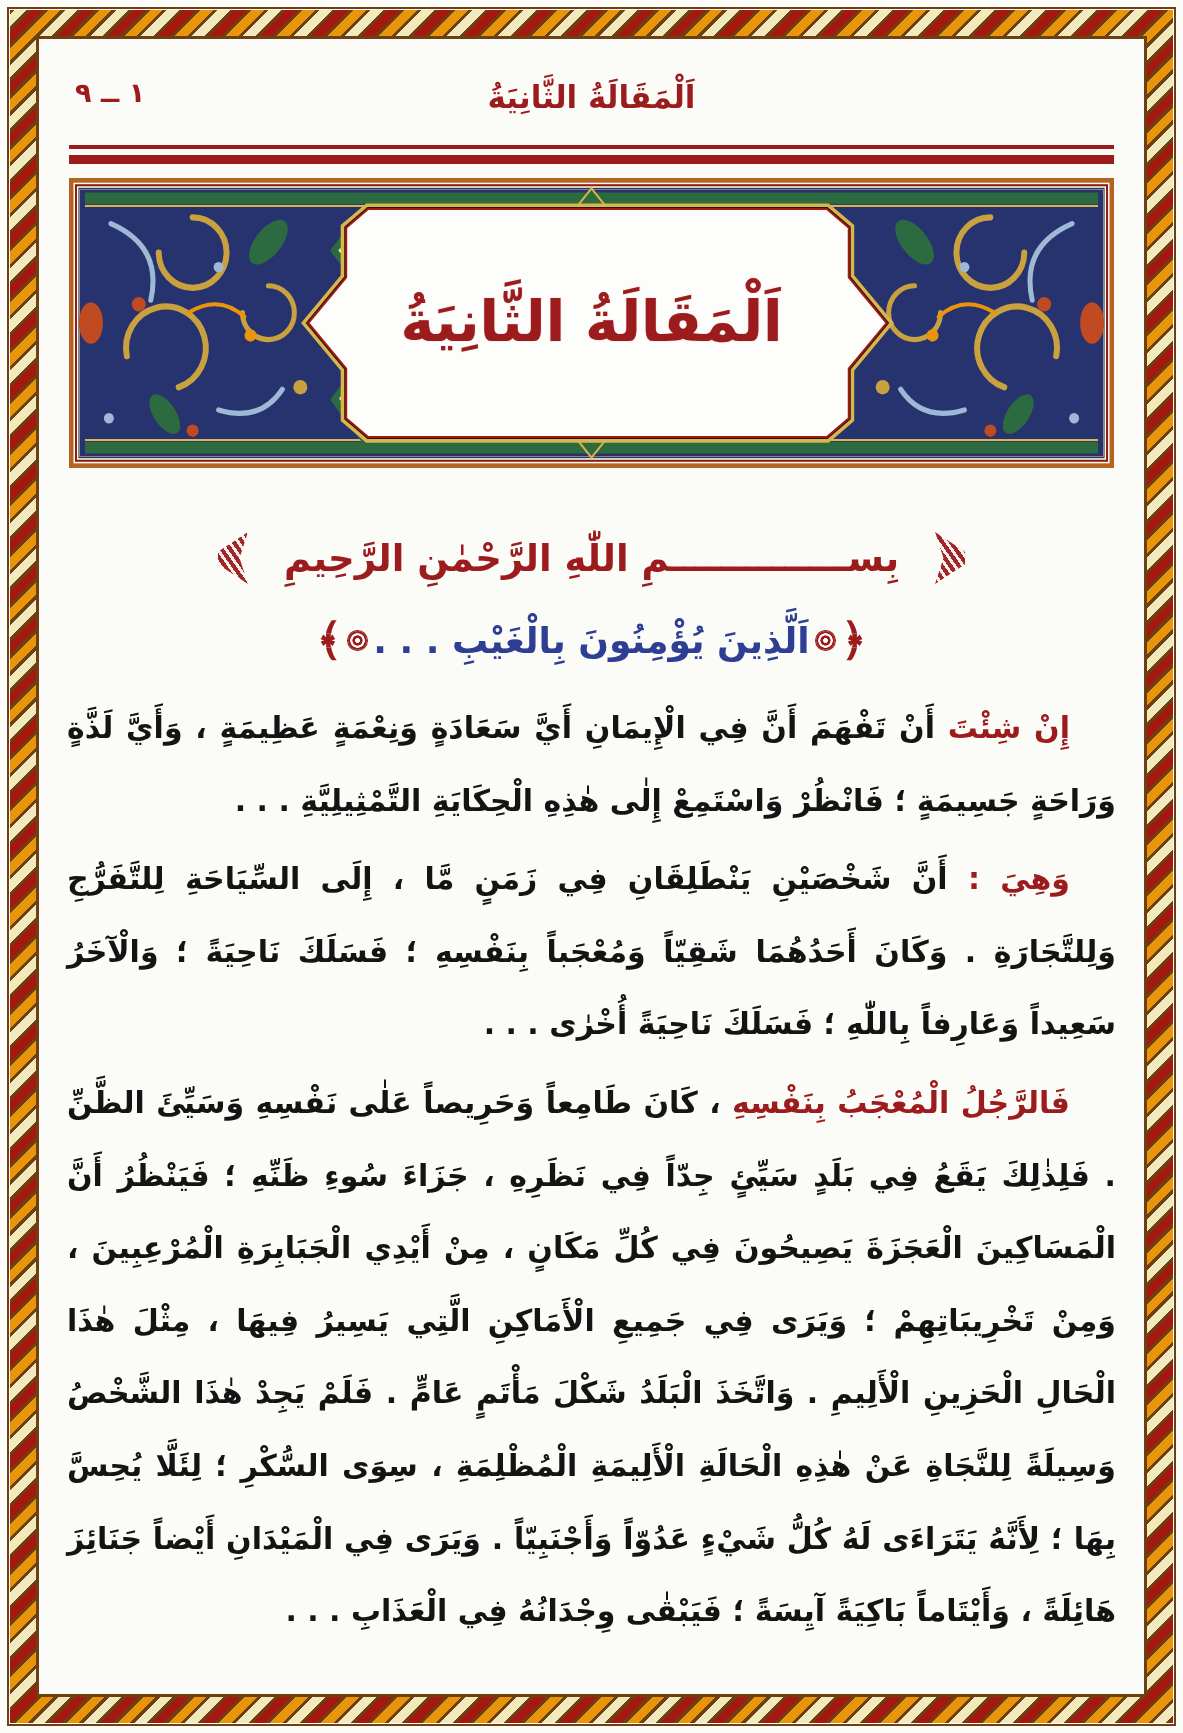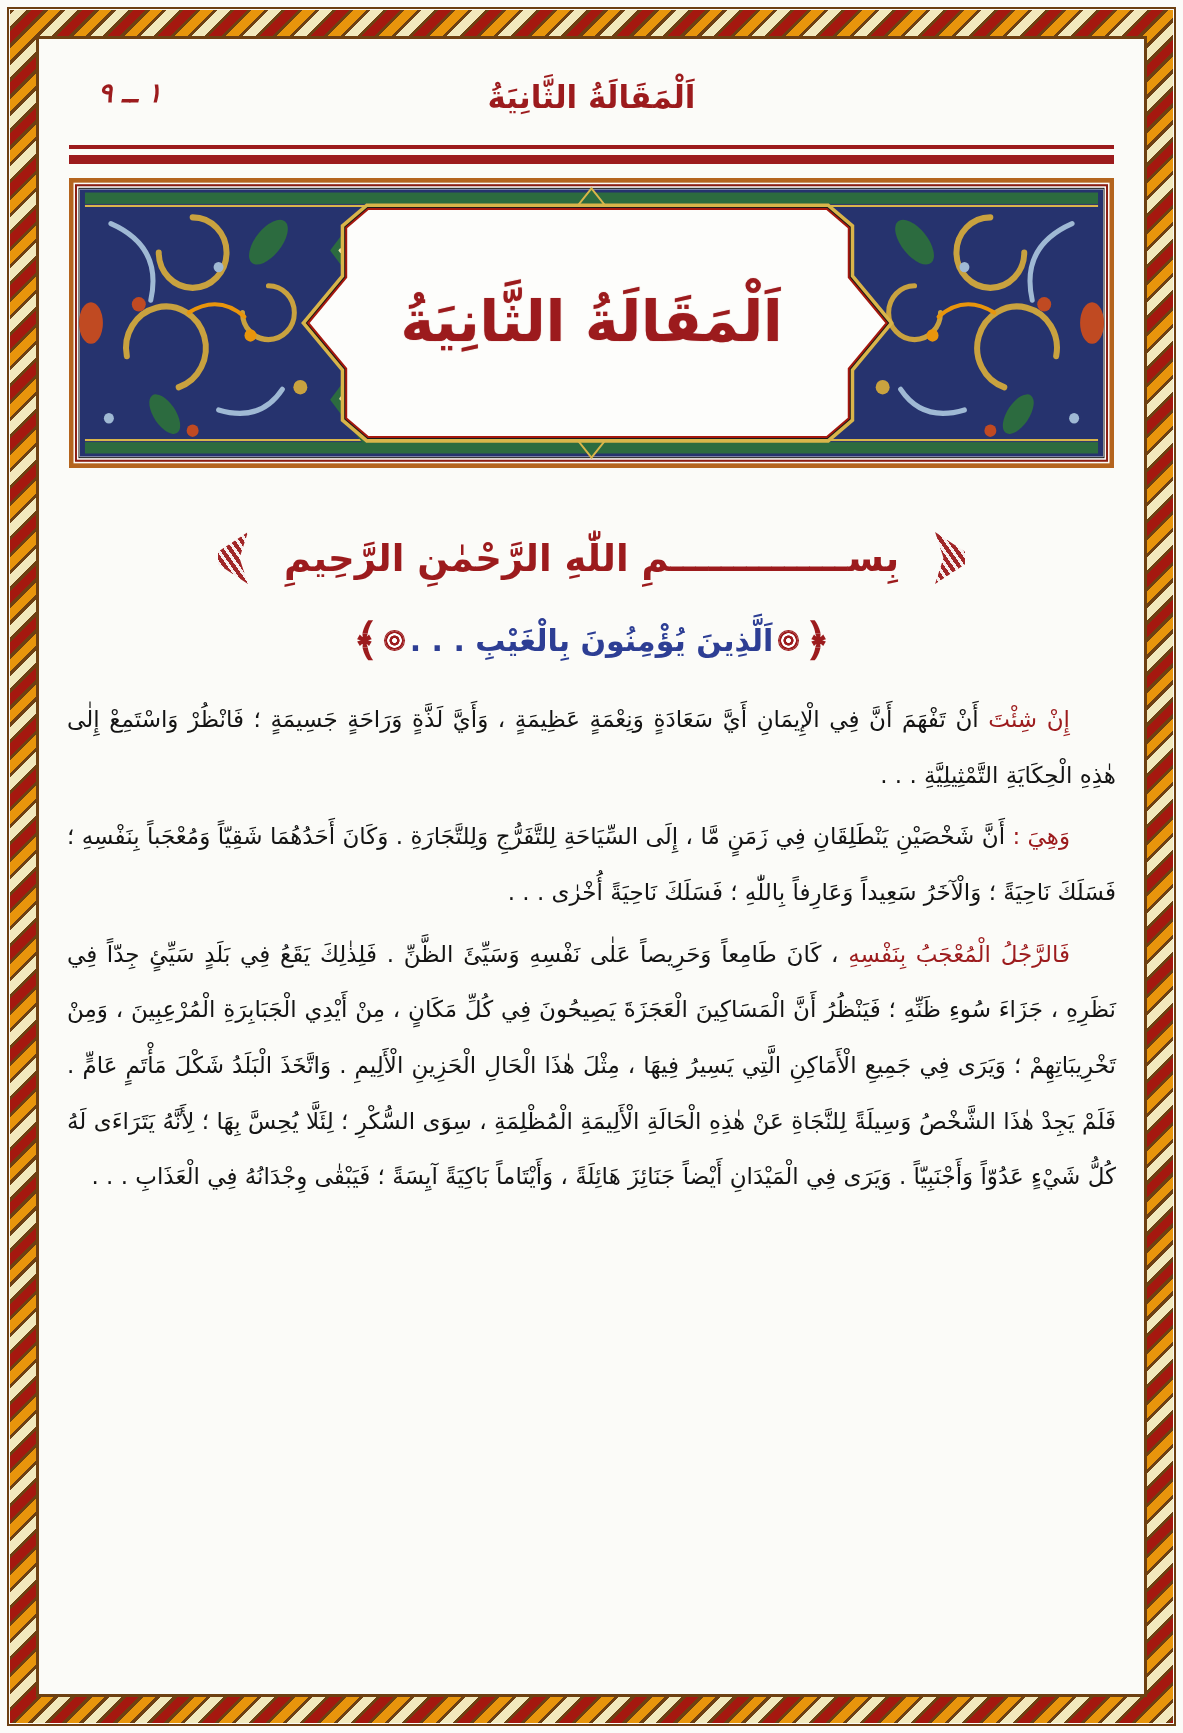--- a/index.html
+++ b/index.html
@@ -36,22 +36,22 @@
   }
   .edge-inner{height:100%;border:3px solid var(--border-brown);background:var(--paper);}
   .content{height:100%;padding:20px 28px 0;position:relative;}
 
   
   .runhead{position:relative;height:76px;display:flex;align-items:center;justify-content:center;}
   .runhead .title{
     color:var(--accent-red);font-weight:bold;font-size:31px;letter-spacing:0;
   }
   .runhead .pagenum{
-    position:absolute;left:31px;top:18px;color:var(--accent-red);
-    font-weight:bold;font-size:27px;direction:rtl;font-style:italic;
+    position:absolute;left:8px;top:18px;color:var(--accent-red);
+    font-weight:bold;font-size:27px;direction:rtl;
   }
   .rules{margin:10px 2px 14px;}
   .rule-thin{height:4px;background:var(--accent-red);}
   .rule-thick{height:9px;background:var(--accent-red);margin-top:6px;}
 
   
   .panel{position:relative;height:290px;margin:2px 2px 0;}
   .panel svg{display:block;width:100%;height:100%;}
   .panel .panel-title{
     position:absolute;inset:0;display:flex;align-items:center;justify-content:center;
@@ -78,27 +78,27 @@
   .verse-row{
     margin-top:34px;display:flex;align-items:center;justify-content:center;gap:6px;
     direction:rtl;
   }
   .verse-bracket{color:var(--accent-red);font-weight:bold;font-size:44px;line-height:1;}
   .rosette{
     display:inline-block;width:19px;height:19px;border-radius:50%;
     background:radial-gradient(circle,#ffffff 16%,var(--accent-red) 20% 36%,#ffffff 40% 52%,var(--accent-red) 56% 74%,#ffffff 78%);
     box-shadow:0 0 0 1px var(--accent-red);
   }
-  .verse-text{color:var(--verse-blue);font-weight:bold;font-size:30px;text-align:right;}
+  .verse-text{color:var(--verse-blue);font-weight:bold;font-size:36px;text-align:right;}
 
   
   .bodytext{margin-top:30px;}
   .para{
     direction:rtl;text-align:justify;color:var(--ink);
-    font-size:23px;font-weight:normal;line-height:2.42;
+    font-size:30px;font-weight:bold;line-height:2.42;
     text-indent:46px;margin-bottom:6px;
   }
   .para .lead{color:var(--accent-red);}
   .para.last{margin-bottom:0;}
 </style>
 </head>
 <body>
 
 <div class="page">
   <div class="edge-outer">

